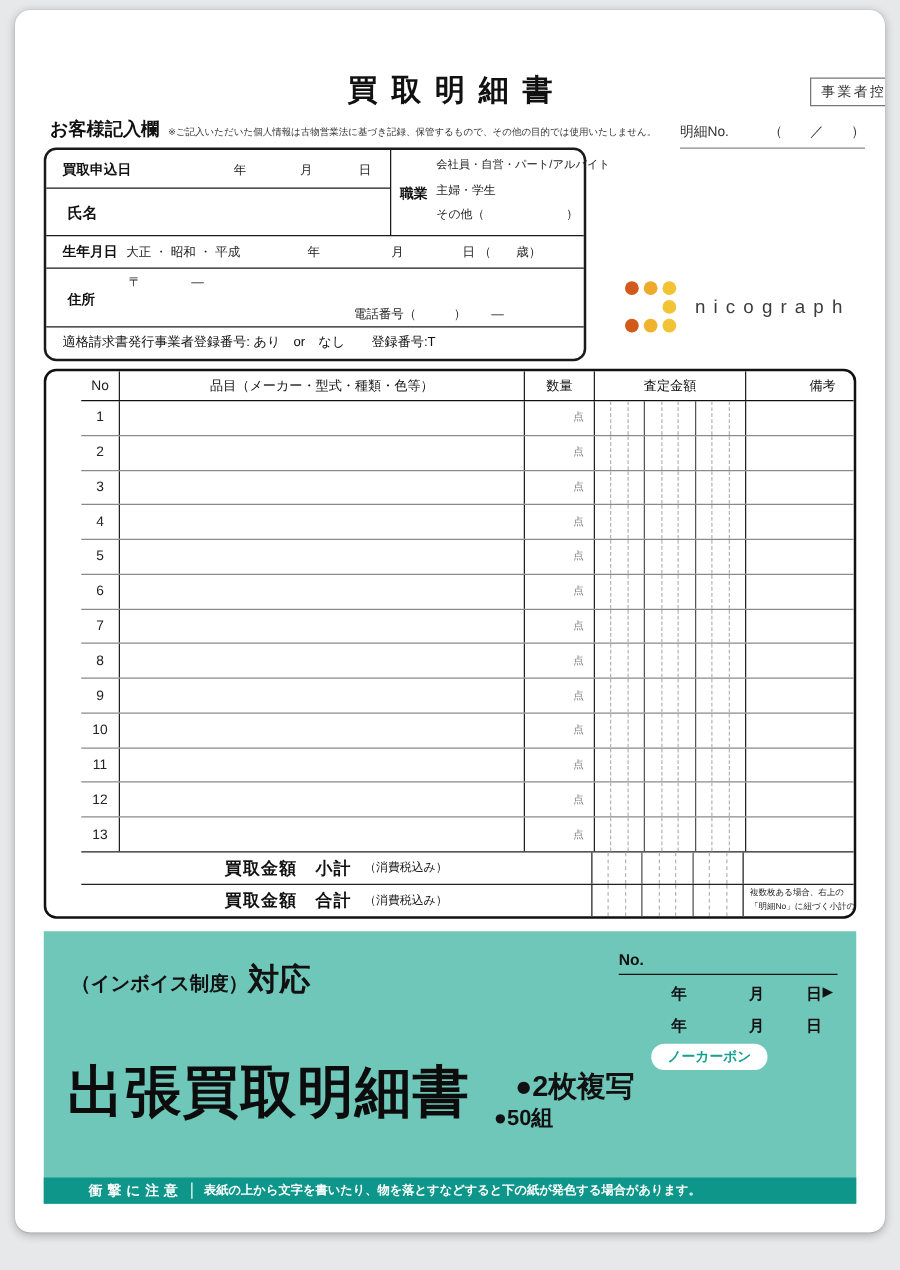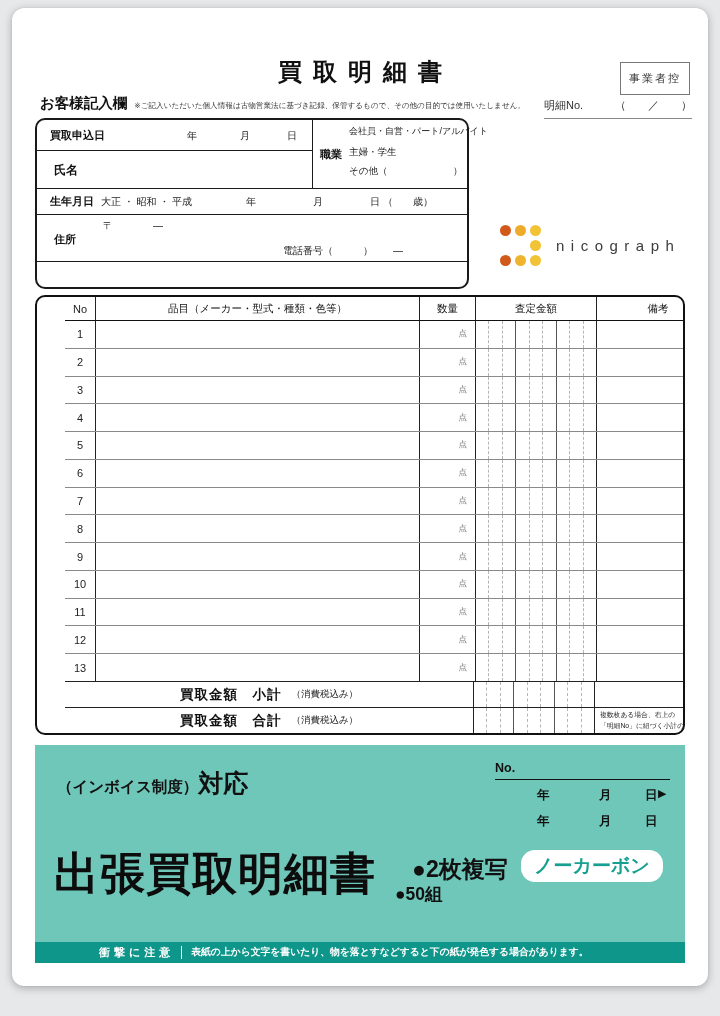--- a/index.html
+++ b/index.html
@@ -16,21 +16,21 @@
     box-shadow:0 2px 8px rgba(0,0,0,.28), 0 0 1px rgba(0,0,0,.2);
     overflow:hidden;
   }
   
   .doc-title{
     position:absolute;left:0;top:48px;width:100%;
     text-align:center;font-size:24px;font-weight:600;
     letter-spacing:11px;text-indent:11px;color:#111;
   }
   .copy-box{
-    position:absolute;left:608px;top:54px;width:70px;height:33px;
+    position:absolute;left:636px;top:54px;width:70px;height:23px;
     border:1px solid #777;box-sizing:border-box;
     font-size:11px;letter-spacing:2px;color:#333;
     display:flex;align-items:center;justify-content:center;
   }
   .cust-head{position:absolute;left:28px;top:86px;display:flex;align-items:baseline;gap:7px;white-space:nowrap;}
   .cust-title{font-size:14.5px;font-weight:800;color:#111;}
   .cust-note{font-size:7.6px;color:#333;}
   .meisai{
     position:absolute;left:532px;top:90px;width:148px;
     display:flex;justify-content:space-between;align-items:baseline;
@@ -103,25 +103,25 @@
   .inv-black{font-size:25px;font-weight:900;color:#111;}
   .no-block{position:absolute;left:460px;top:16px;width:178px;}
   .no-label{font-size:12.5px;font-weight:700;color:#111;}
   .no-underline{margin-top:4px;border-top:1.5px solid #111;width:175px;}
   .date-row{position:relative;height:26px;font-size:12.5px;font-weight:700;color:#111;}
   .date-row span{position:absolute;top:7px;}
   .dy{left:42px;} .dm{left:104px;} .dd{left:150px;} .darr{left:163px;font-size:11px;}
   .prod-title{position:absolute;left:19px;top:99px;font-size:45px;font-weight:900;color:#0c0c0c;letter-spacing:1px;white-space:nowrap;}
   .bullet1{position:absolute;left:360px;top:109px;font-size:23px;font-weight:800;color:#111;margin-left:17px;}
   .bullet2{position:absolute;left:360px;top:137px;font-size:17.5px;font-weight:800;color:#111;}
-  .badge{position:absolute;left:486px;top:105px;background:#fff;color:#16a08f;
-         font-size:19px;font-weight:800;padding:3px 13px;border-radius:14px;}
+  .badge{position:absolute;left:486px;top:90px;background:#fff;color:#16a08f;
+         font-size:11px;font-weight:800;padding:3px 13px;border-radius:14px;}
   .warn-bar{position:absolute;left:0;bottom:0;width:100%;height:21px;background:#0f968a;
             display:flex;align-items:center;color:#fff;}
-  .warn-label{margin-left:64px;font-size:11px;font-weight:800;letter-spacing:4px;white-space:nowrap;}
+  .warn-label{margin-left:36px;font-size:11px;font-weight:800;letter-spacing:4px;white-space:nowrap;}
   .warn-div{width:0;height:13px;border-left:1.5px solid #fff;margin:0 9px 0 7px;}
   .warn-text{font-size:9.8px;font-weight:700;white-space:nowrap;}
 </style>
 </head>
 <body>
 
 <div class="page">
 
   <div class="doc-title">買取明細書</div>
   <div class="copy-box">事業者控</div>
@@ -160,20 +160,21 @@
     <span class="fld eras">大正 ・ 昭和 ・ 平成</span>
     <span class="fld bi-y">年</span>
     <span class="fld bi-m">月</span>
     <span class="fld bi-d">日</span>
     <span class="fld age">（　　歳）</span>
 
     <span class="fld postal">〒　　　　―</span>
     <span class="lbl addr">住所</span>
     <span class="fld phone">電話番号（　　　）　　―</span>
 
+    <span class="invline">適格請求書発行事業者登録番号: あり　or　なし　　登録番号:T</span>
   </div>
 
   <div class="logo">
     <div class="dots" id="logo-dots">
         <i style="grid-area: 1 / 1; background: rgb(209, 90, 26);"></i>
         <i style="grid-area: 1 / 2; background: rgb(237, 170, 43);"></i>
         <i style="grid-area: 1 / 3; background: rgb(242, 195, 53);"></i>
         <i style="grid-area: 2 / 3; background: rgb(242, 195, 53);"></i>
         <i style="grid-area: 3 / 1; background: rgb(209, 90, 26);"></i>
         <i style="grid-area: 3 / 2; background: rgb(240, 179, 45);"></i>

